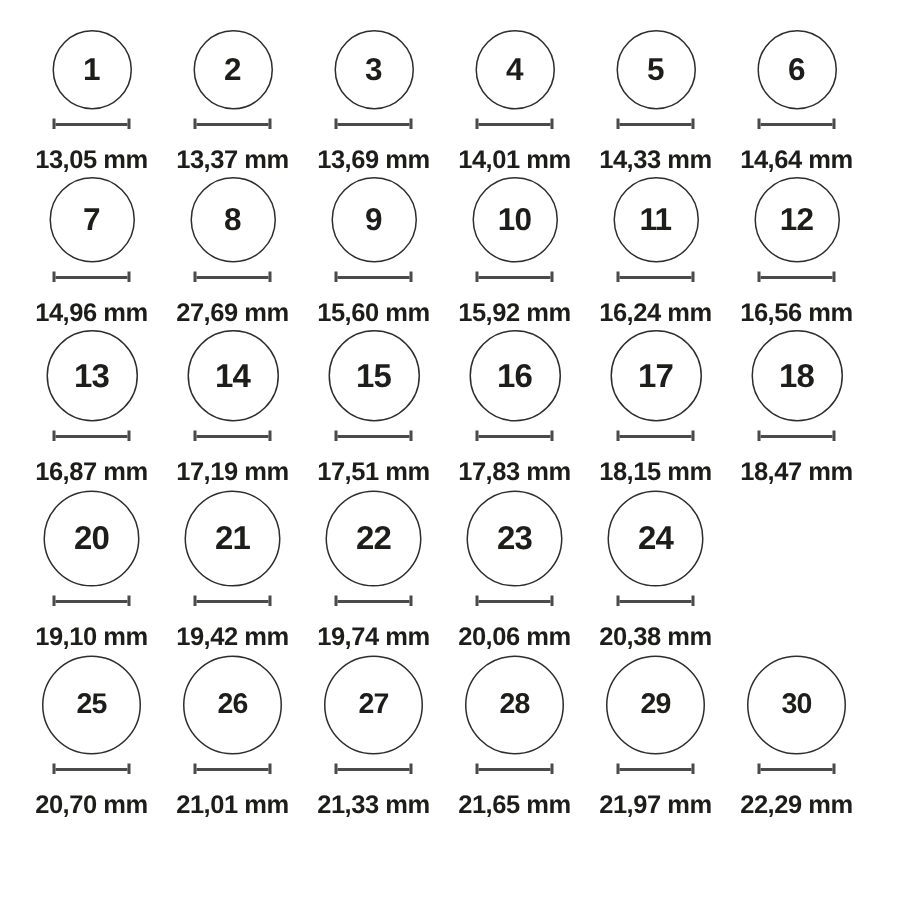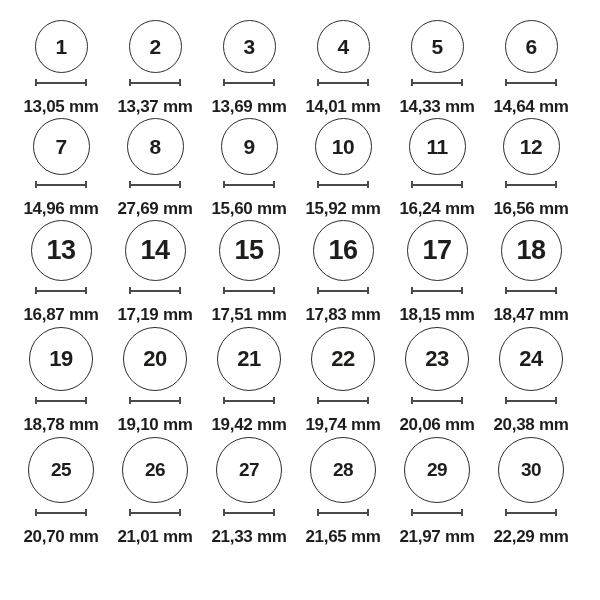--- a/index.html
+++ b/index.html
@@ -19,21 +19,21 @@
     width: 52px; height: 7px; margin-top: 6px; box-sizing: border-box;
     border-left: 2px solid #4a4a4a; border-right: 2px solid #4a4a4a;
     background: linear-gradient(#4a4a4a, #4a4a4a) center / 100% 2px no-repeat;
   }
   .mm {
     margin-top: 13px; font-size: 17px; font-weight: bold; color: #1d1d1b;
     letter-spacing: -0.3px; white-space: nowrap; line-height: 15px;
   }
   .row1 .circle { width: 53px; height: 53px; } .row1 .num { font-size: 21px; }
   .row2 .circle { width: 57px; height: 57px; } .row2 .num { font-size: 21px; }
-  .row3 .circle { width: 61px; height: 61px; } .row3 .num { font-size: 27px; }
+  .row3 .circle { width: 61px; height: 61px; } .row3 .num { font-size: 22px; }
   .row4 .circle { width: 64px; height: 64px; } .row4 .num { font-size: 22px; }
   .row5 .circle { width: 66px; height: 66px; } .row5 .num { font-size: 19px; }
   .row6 .circle { width: 70px; height: 70px; } .row6 .num { font-size: 23px; }
   .row2, .row3 { margin-top: 4px; }
   .row4, .row5, .row6 { margin-top: 5px; }
 </style>
 </head>
 <body>
 
 <div class="chart">
@@ -169,27 +169,20 @@
           <span class="num">18</span>
         </div>
       <div class="measure"></div>
       <div class="mm">18,47 mm</div>
     </div>
   </div>
 
   <div class="row row4">
     <div class="cell">
       <div class="circle">
-          <span class="num">19</span>
-        </div>
-      <div class="measure"></div>
-      <div class="mm">18,78 mm</div>
-    </div>
-    <div class="cell">
-      <div class="circle">
           <span class="num">20</span>
         </div>
       <div class="measure"></div>
       <div class="mm">19,10 mm</div>
     </div>
     <div class="cell">
       <div class="circle">
           <span class="num">21</span>
         </div>
       <div class="measure"></div>

